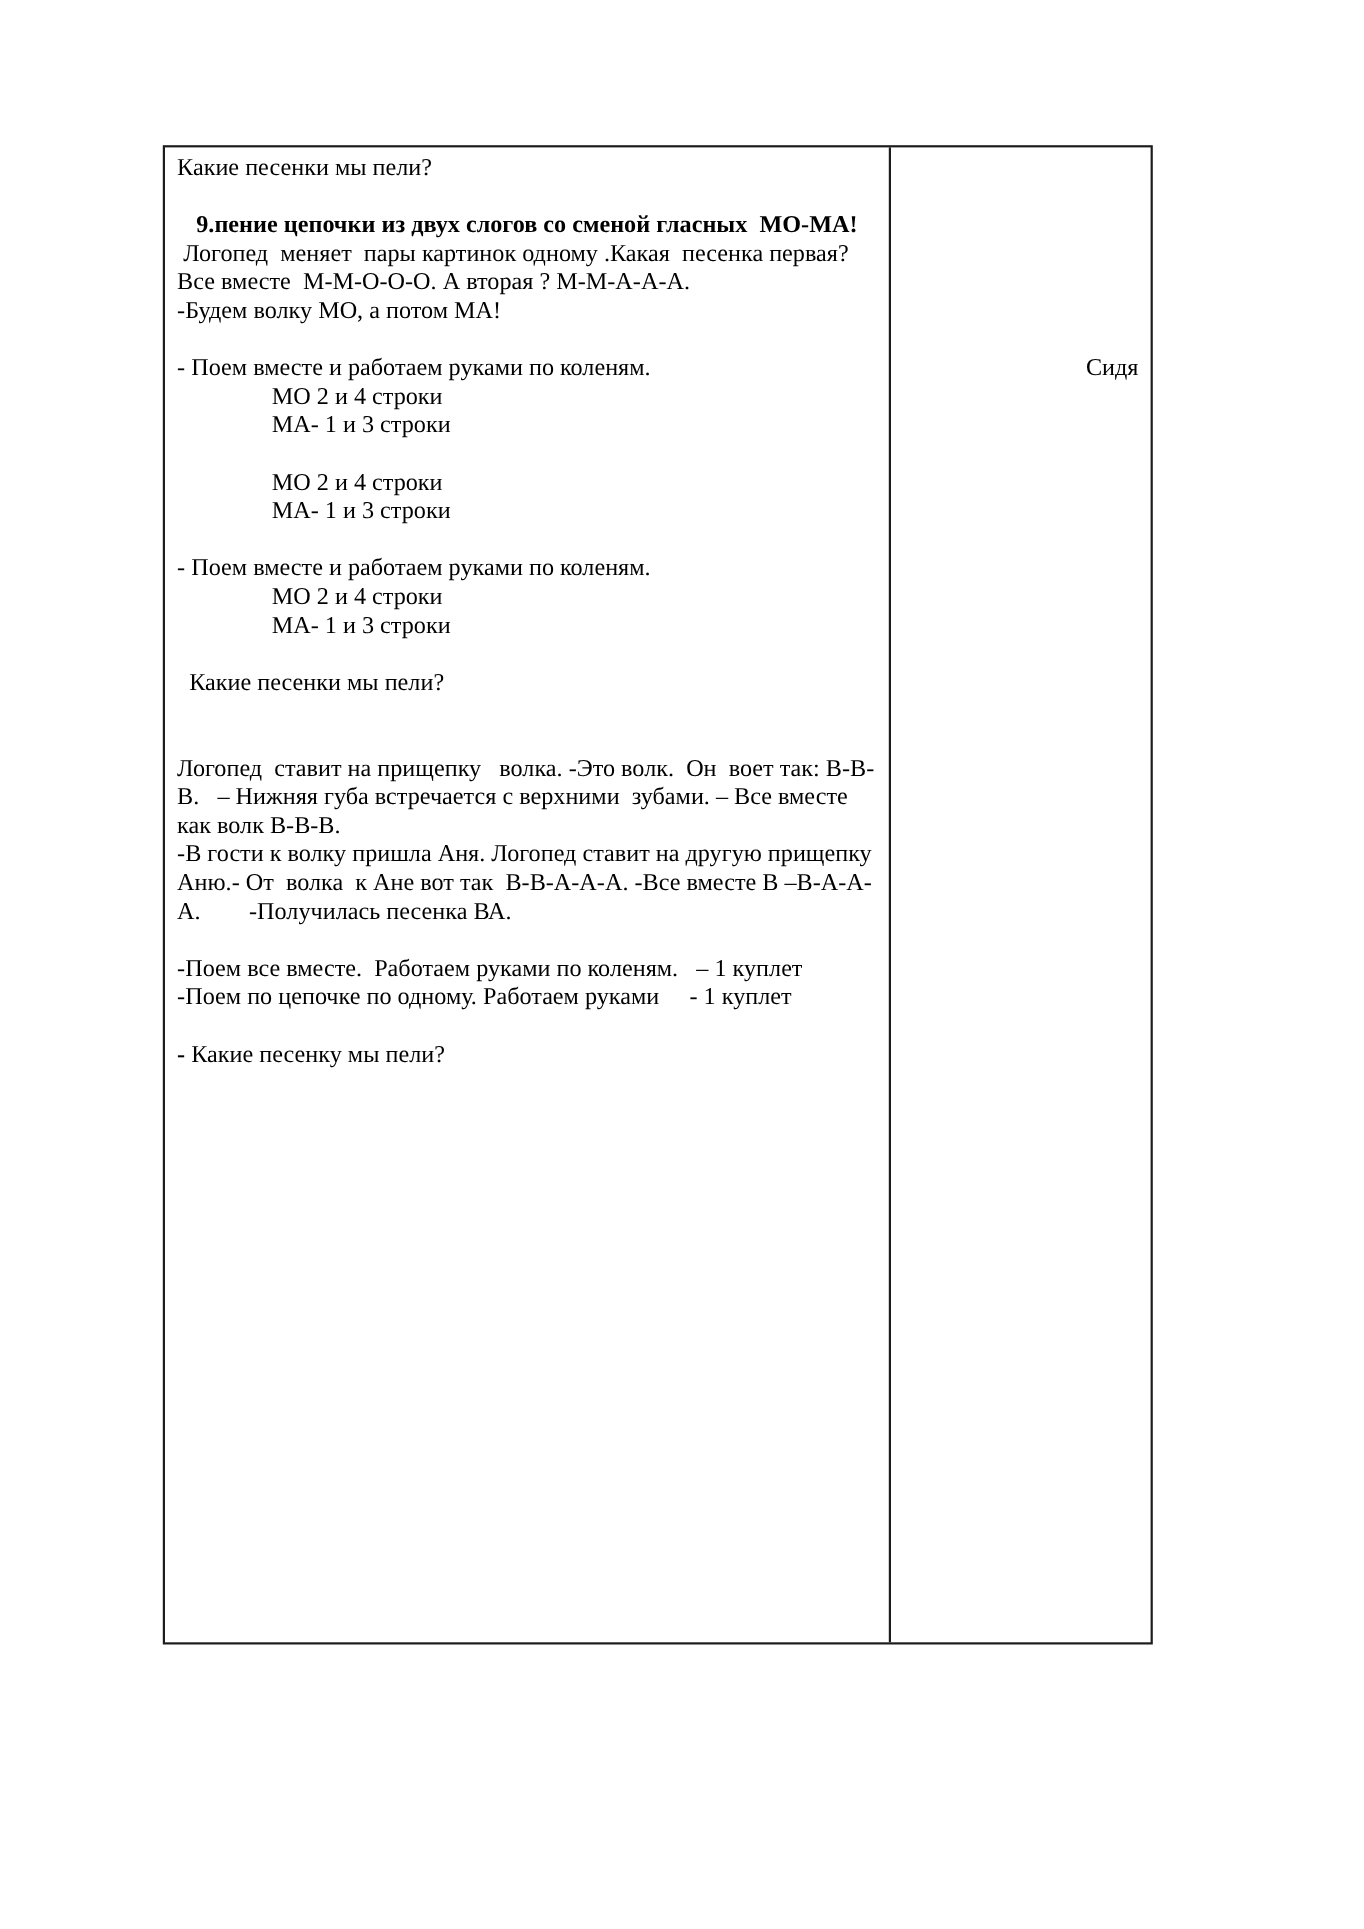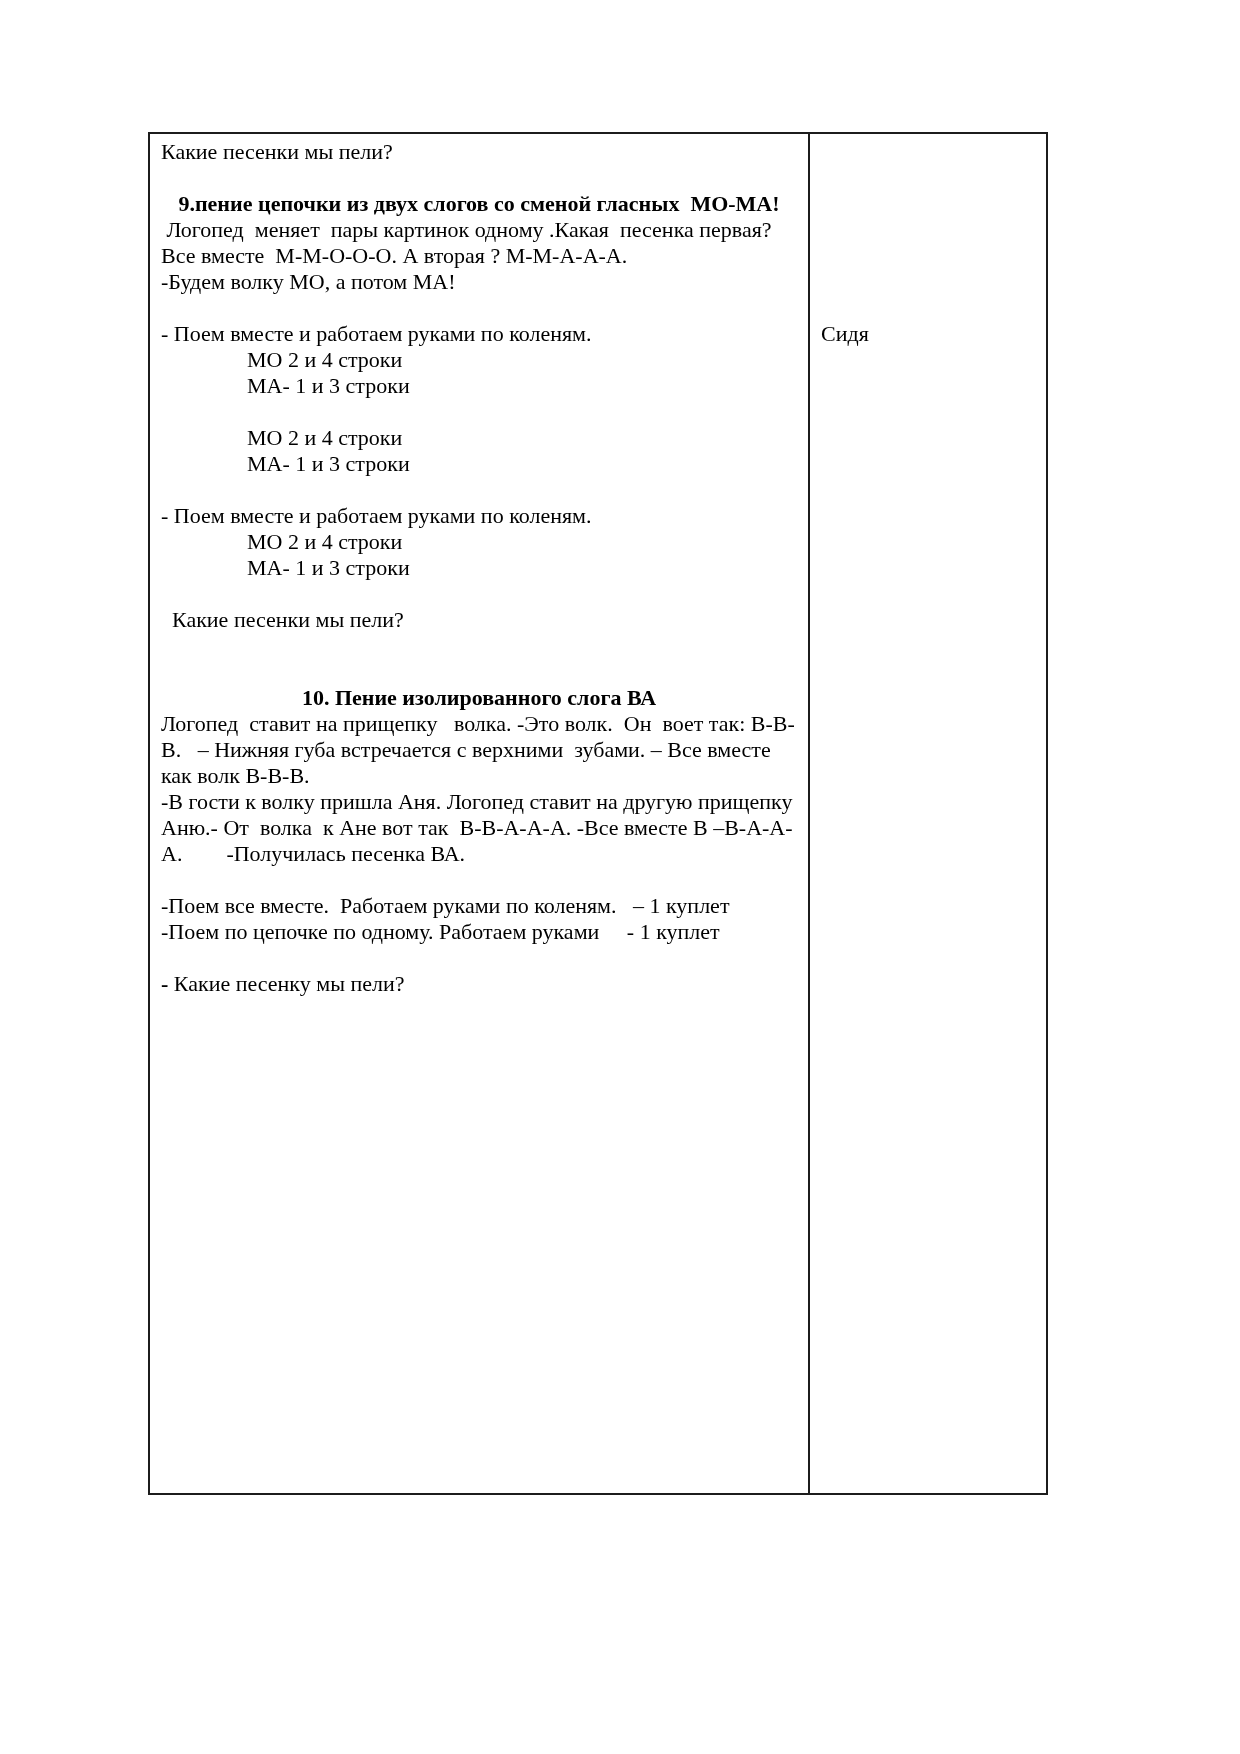--- a/index.html
+++ b/index.html
@@ -39,20 +39,21 @@
     box-sizing: border-box;
     padding: 5px 11px;
     overflow: hidden;
   }
   .cell-left {
     width: 660px;
     border-right: 2px solid #1c1c1c;
   }
   .cell-right {
     flex: 1 1 auto;
+    text-align: right;
   }
   .para {
     font-size: 22px;
     line-height: 26px;
     white-space: pre-wrap;
     word-wrap: break-word;
     min-height: 26px;
   }
   .para.heading {
     font-weight: bold;
@@ -92,21 +93,20 @@
         <div class="para center">МО 2 и 4 строки</div>
         <div class="para center">МА- 1 и 3 строки</div>
         <div class="para blank">&nbsp;</div>
         <div class="para normal">- Поем вместе и работаем руками по коленям.</div>
         <div class="para center">МО 2 и 4 строки</div>
         <div class="para center">МА- 1 и 3 строки</div>
         <div class="para blank">&nbsp;</div>
         <div class="para normal">  Какие песенки мы пели?</div>
         <div class="para blank">&nbsp;</div>
         <div class="para blank">&nbsp;</div>
-        <div class="para heading">10. Пение изолированного слога ВА</div>
         <div class="para normal">Логопед  ставит на прищепку   волка. -Это волк.  Он  воет так: В-В-В.   – Нижняя губа встречается с верхними  зубами. – Все вместе как волк В-В-В.</div>
         <div class="para normal">-В гости к волку пришла Аня. Логопед ставит на другую прищепку Аню.- От  волка  к Ане вот так  В-В-А-А-А. -Все вместе В –В-А-А-А.        -Получилась песенка ВА.</div>
         <div class="para blank">&nbsp;</div>
         <div class="para normal">-Поем все вместе.  Работаем руками по коленям.   – 1 куплет</div>
         <div class="para normal">-Поем по цепочке по одному. Работаем руками     - 1 куплет</div>
         <div class="para blank">&nbsp;</div>
         <div class="para normal"><span class="bold">- </span><span>Какие песенку мы пели?</span></div>
       </div>
     <div class="cell cell-right">
       <div class="position-note">Сидя</div>

